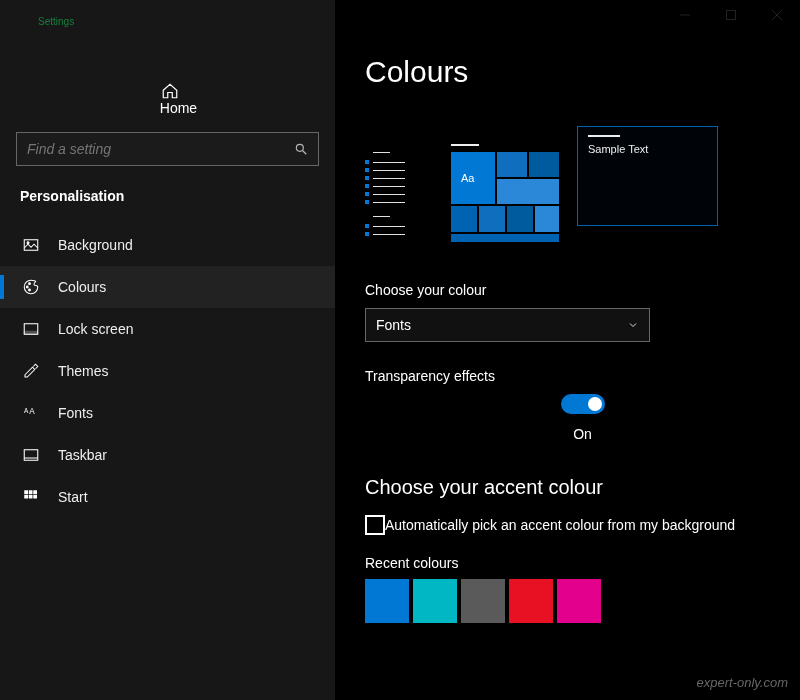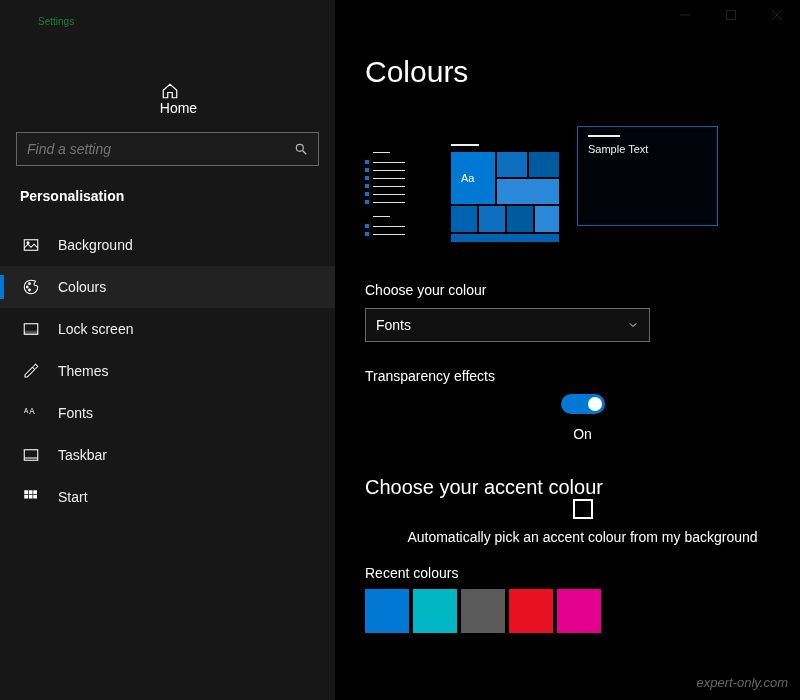--- a/index.html
+++ b/index.html
@@ -38,21 +38,21 @@
   .mini-sample .st { font-size: 11px; color: #eee; }
   .field-label { font-size: 14px; color: #fff; margin-top: 38px; }
   .dropdown { margin-top: 10px; width: 285px; height: 34px; border: 1px solid #666; background: #111; display: flex; align-items: center; justify-content: space-between; padding: 0 10px; cursor: pointer; }
   .dropdown .val { font-size: 14px; }
   .dropdown .chev { width: 12px; height: 12px; }
   .toggle-row { display: flex; align-items: center; margin-top: 10px; gap: 12px; flex-direction: column; }
   .toggle { width: 44px; height: 20px; border-radius: 10px; background: #0078d4; position: relative; cursor: pointer; }
   .toggle .knob { position: absolute; right: 3px; top: 3px; width: 14px; height: 14px; border-radius: 50%; background: #fff; }
   .toggle-label { font-size: 14px; }
   h2.section { font-weight: 400; font-size: 20px; margin-top: 34px; color: #fff; }
-  .check-row { display: flex; align-items: center; gap: 10px; flex-direction: column; }
+  .check-row { display: flex; align-items: center; margin-top: 16px; gap: 0; }
   .checkbox { width: 20px; height: 20px; border: 2px solid #fff; cursor: pointer; }
   .check-text { font-size: 14px; }
   .subhead { font-size: 14px; margin-top: 20px; }
   .swatches { display: flex; gap: 4px; margin-top: 8px; }
   .swatch { width: 44px; height: 44px; cursor: pointer; }
   .watermark { position: absolute; right: 12px; bottom: 10px; font-size: 13px; color: #888; font-style: italic; opacity: 0.75; }
   svg { display: block; }
 </style>
 </head>
 <body>

